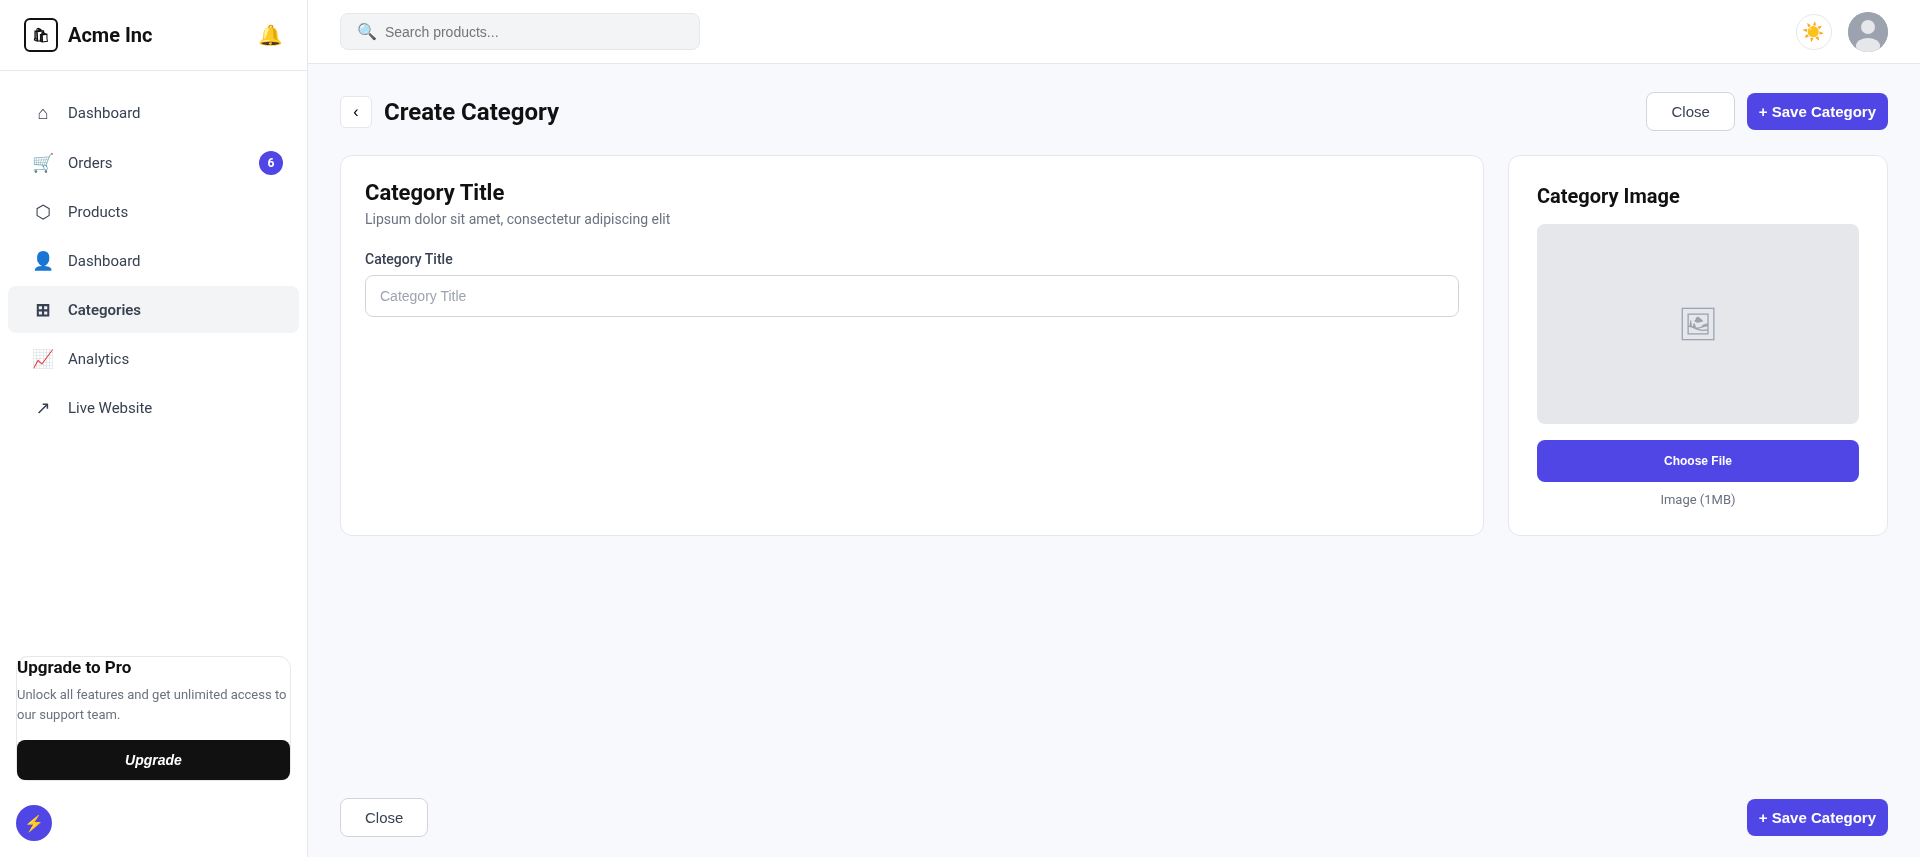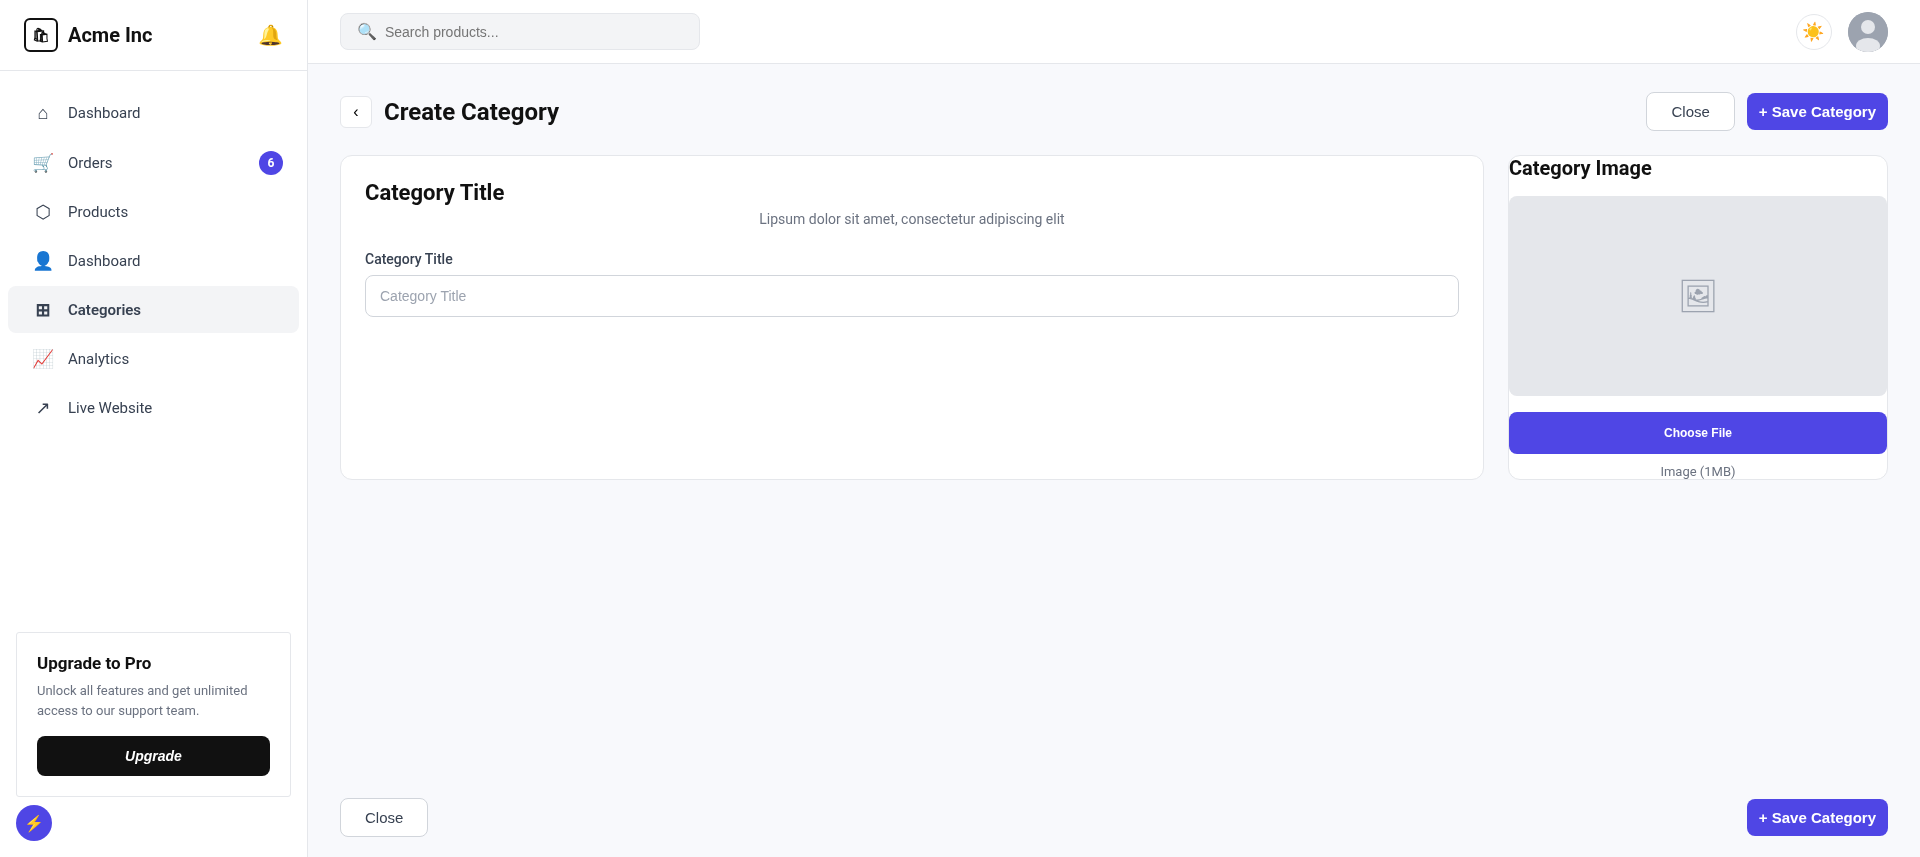--- a/index.html
+++ b/index.html
@@ -76,25 +76,24 @@
       border-radius: 50%;
       width: 24px;
       height: 24px;
       display: flex;
       align-items: center;
       justify-content: center;
       font-size: 12px;
       font-weight: 700;
     }
     .upgrade-box {
-      margin: 16px 16px 8px;
-      background: #fff;
-      border: 1px solid #e5e7eb;
-      border-radius: 3px;
-      padding: 20px;
+      margin: 16px 16px 24px;
+      background: #fff;
+      border: 1px solid #e5e7eb;
+      border-radius: 12px;
     }
     .upgrade-title {
       font-size: 17px;
       font-weight: 700;
       color: #111;
       margin-bottom: 8px;
     }
     .upgrade-desc {
       font-size: 13px;
       color: #6b7280;
@@ -274,21 +273,20 @@
     .card-title {
       font-size: 22px;
       font-weight: 700;
       color: #111;
       margin-bottom: 6px;
     }
     .card-subtitle {
       font-size: 14px;
       color: #6b7280;
       margin-bottom: 24px;
-      text-align: center;
     }
     .field-label {
       font-size: 14px;
       font-weight: 500;
       color: #374151;
       margin-bottom: 8px;
       display: block;
     }
     .field-input {
       width: 100%;
@@ -313,20 +311,21 @@
       background: #fff;
       resize: vertical;
       min-height: 120px;
     }
 
     
     .image-card {
       background: #fff;
       border: 1px solid #e5e7eb;
       border-radius: 12px;
+      padding: 28px;
       display: flex;
       flex-direction: column;
       align-items: center;
     }
     .image-card-title {
       font-size: 20px;
       font-weight: 700;
       color: #111;
       margin-bottom: 16px;
       align-self: flex-start;

